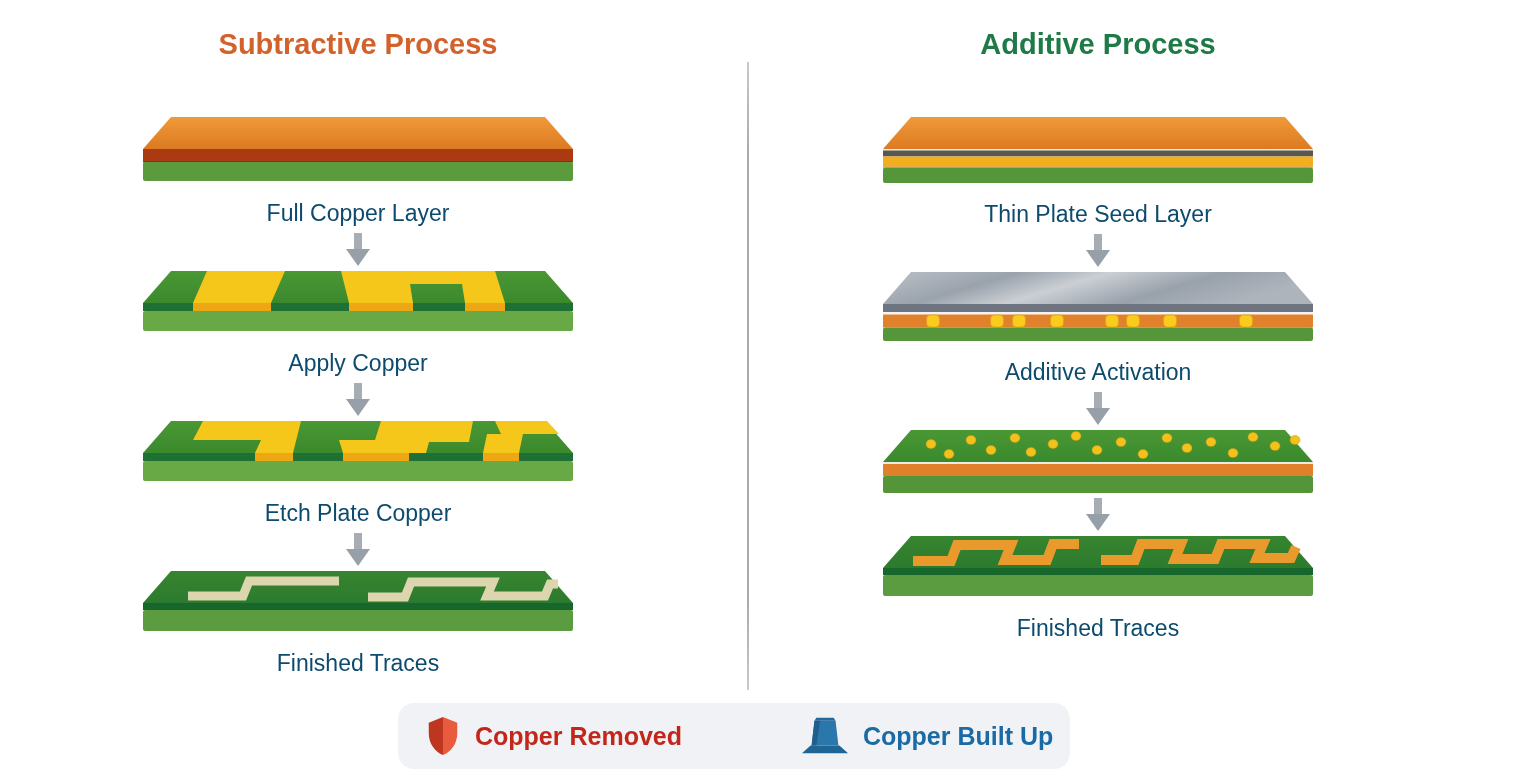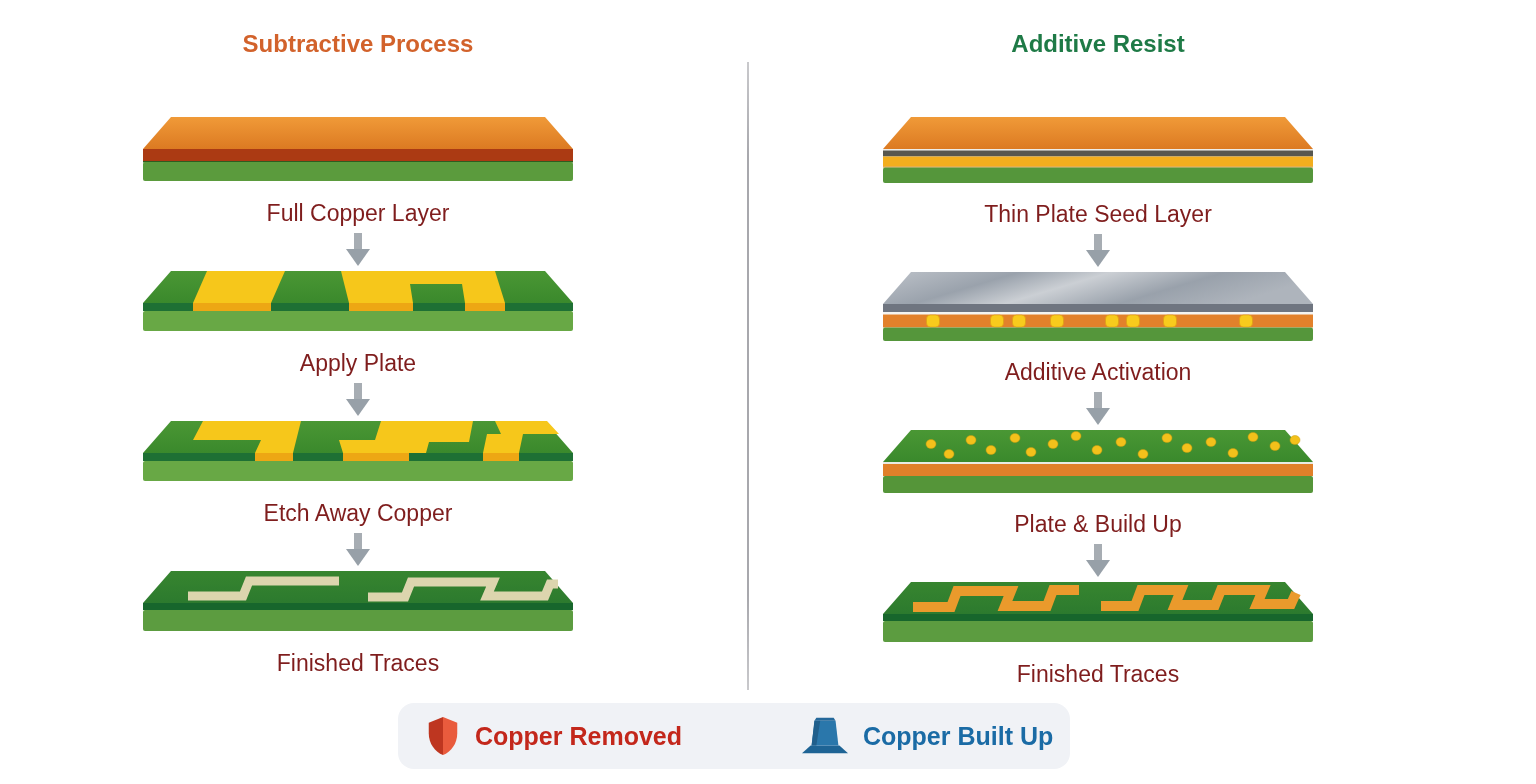--- a/index.html
+++ b/index.html
@@ -3,27 +3,27 @@
 <meta charset="utf-8">
 <style>
   html,body{margin:0;padding:0;background:#ffffff;}
   .canvas{
     position:relative;width:1536px;height:784px;background:#ffffff;
     font-family:"Liberation Sans", sans-serif;overflow:hidden;
   }
   .column{position:absolute;top:0;width:430px;display:flex;flex-direction:column;align-items:center;}
   .col-sub{left:143px;}
   .col-add{left:883px;}
-  .col-title{margin:24px 0 0 0;font-size:24px;font-weight:700;line-height:40px;white-space:nowrap;}
+  .col-title{margin:24px 0 0 0;font-size:29px;font-weight:700;line-height:40px;white-space:nowrap;}
   .col-title.sub{color:#D2622B;}
   .col-title.add{color:#1E7A46;}
   .board{display:block;}
   .mt-first{margin-top:52px;}
   .mt-board{margin-top:3px;}
-  .step-label{margin-top:16px;height:30px;line-height:30px;font-size:23px;color:#7f1d1d;text-align:center;white-space:nowrap;}
+  .step-label{margin-top:16px;height:30px;line-height:30px;font-size:23px;color:#0c4a6e;text-align:center;white-space:nowrap;}
   .arrow{display:block;margin-top:5px;}
   .divider{position:absolute;left:747px;top:62px;width:2px;height:628px;background:linear-gradient(#c9c9cc,#a8a8ad 15%,#a8a8ad 85%,#c9c9cc);}
   .legend{position:absolute;left:398px;top:703px;width:672px;height:66px;background:#F0F2F6;border-radius:16px;}
   .legend-item{position:absolute;top:0;height:66px;display:flex;align-items:center;gap:13px;}
   .legend-item.removed{left:26px;}
   .legend-item.builtup{left:402px;}
   .legend-label{font-size:25px;font-weight:700;white-space:nowrap;}
   .legend-label.removed{color:#C3271B;}
   .legend-label.builtup{color:#1A6BA5;}
 </style>
@@ -86,63 +86,63 @@
         <polygon points="198,1 352,1 362,33 322,33 319,14 267,14 270,33 206,33"></polygon>
       </g>
       <rect x="0" y="33" width="430" height="8" fill="#1E7034"></rect>
       <g fill="#EDA714">
         <rect x="50" y="33" width="78" height="8"></rect>
         <rect x="206" y="33" width="64" height="8"></rect>
         <rect x="322" y="33" width="40" height="8"></rect>
       </g>
       <rect x="0" y="41" width="430" height="20" rx="2" fill="#68A845"></rect>
     </svg>
-    <div class="step-label">Apply Plate</div>
+    <div class="step-label">Apply Copper</div>
     <svg class="arrow" width="30" height="34" viewBox="0 0 30 34">
       <rect x="11" y="0" width="8" height="17" fill="#A7ADB3"></rect>
       <polygon points="3,16 27,16 15,33" fill="#97A0A8"></polygon>
     </svg>
 
     <svg class="board mt-board" width="430" height="62" viewBox="0 0 430 62">
       <polygon points="28,1 402,1 430,33 0,33" fill="url(#gTopGreen)"></polygon>
       <g fill="#F6C71B">
         <polygon points="60,1 158,1 150,33 112,33 118,20 50,20"></polygon>
         <polygon points="196,20 232,20 238,1 330,1 326,22 286,22 283,33 200,33"></polygon>
         <polygon points="352,1 404,1 416,14 380,14 376,33 340,33 344,14 358,14"></polygon>
       </g>
       <rect x="0" y="33" width="430" height="8" fill="#1E7034"></rect>
       <g fill="#EDA714">
         <rect x="112" y="33" width="38" height="8"></rect>
         <rect x="200" y="33" width="66" height="8"></rect>
         <rect x="340" y="33" width="36" height="8"></rect>
       </g>
       <rect x="0" y="41" width="430" height="20" rx="2" fill="#68A845"></rect>
     </svg>
-    <div class="step-label">Etch Away Copper</div>
+    <div class="step-label">Etch Plate Copper</div>
     <svg class="arrow" width="30" height="34" viewBox="0 0 30 34">
       <rect x="11" y="0" width="8" height="17" fill="#A7ADB3"></rect>
       <polygon points="3,16 27,16 15,33" fill="#97A0A8"></polygon>
     </svg>
 
     <svg class="board mt-board" width="430" height="62" viewBox="0 0 430 62">
       <polygon points="28,1 402,1 430,33 0,33" fill="url(#gTopGreenDark)"></polygon>
       <g fill="none" stroke="#DCD5AE" stroke-width="9" stroke-linecap="butt" stroke-linejoin="miter">
         <polyline points="45,26 100,26 106,11 196,11"></polyline>
         <polyline points="225,27 262,27 268,12 350,12 344,26 402,26 407,14 415,14"></polyline>
       </g>
       <rect x="0" y="33" width="430" height="7" fill="#17662C"></rect>
       <rect x="0" y="40" width="430" height="21" rx="2" fill="#5C9C40"></rect>
     </svg>
     <div class="step-label">Finished Traces</div>
   </div>
 
   <div class="divider"></div>
 
   <div class="column col-add">
-    <h1 class="col-title add">Additive Resist</h1>
+    <h1 class="col-title add">Additive Process</h1>
 
     <svg class="board mt-first" width="430" height="67" viewBox="0 0 430 67">
       <polygon points="28,1 402,1 430,33 0,33" fill="url(#gTopCopper)"></polygon>
       <rect x="0" y="33" width="430" height="1.5" fill="#EDEDE8"></rect>
       <rect x="0" y="34.5" width="430" height="6" fill="#57574F"></rect>
       <rect x="0" y="40.5" width="430" height="10" fill="#F2AE1E"></rect>
       <rect x="0" y="50.5" width="430" height="1" fill="#D8860E"></rect>
       <rect x="0" y="51.5" width="430" height="15.5" rx="2" fill="#55963B"></rect>
     </svg>
     <div class="step-label">Thin Plate Seed Layer</div>
@@ -193,21 +193,20 @@
           <ellipse cx="328" cy="13" rx="5" ry="4.5"></ellipse>
         <ellipse cx="350" cy="24" rx="5" ry="4.5"></ellipse>
           <ellipse cx="370" cy="8" rx="5" ry="4.5"></ellipse>
         <ellipse cx="392" cy="17" rx="5" ry="4.5"></ellipse>
           <ellipse cx="412" cy="11" rx="5" ry="4.5"></ellipse>
       </g>
       <rect x="0" y="33" width="430" height="2" fill="#E9EBE5"></rect>
       <rect x="0" y="35" width="430" height="12" fill="#E0802A"></rect>
       <rect x="0" y="47" width="430" height="17" rx="2" fill="#559539"></rect>
     </svg>
-    <div class="step-label">Plate &amp; Build Up</div>
     <svg class="arrow" width="30" height="34" viewBox="0 0 30 34">
       <rect x="11" y="0" width="8" height="17" fill="#A7ADB3"></rect>
       <polygon points="3,16 27,16 15,33" fill="#97A0A8"></polygon>
     </svg>
 
     <svg class="board mt-board" width="430" height="62" viewBox="0 0 430 62">
       <polygon points="28,1 402,1 430,33 0,33" fill="url(#gTopGreenDark)"></polygon>
       <g fill="none" stroke="#EA9A2C" stroke-width="10" stroke-linecap="butt" stroke-linejoin="miter">
         <polyline points="30,26 68,26 74,10 128,10 122,25 164,25 170,9 196,9"></polyline>
         <polyline points="218,25 252,25 258,9 298,9 292,24 332,24 338,9 380,9 374,23 408,23 413,12"></polyline>

